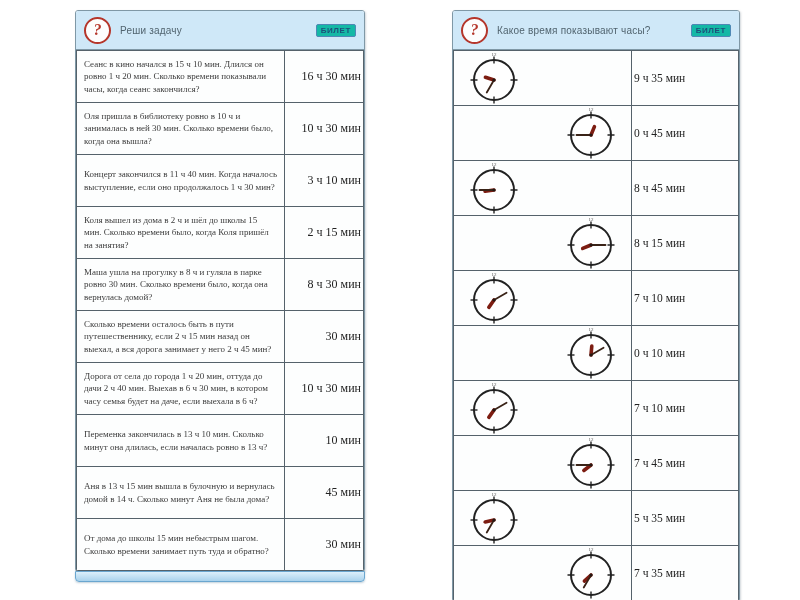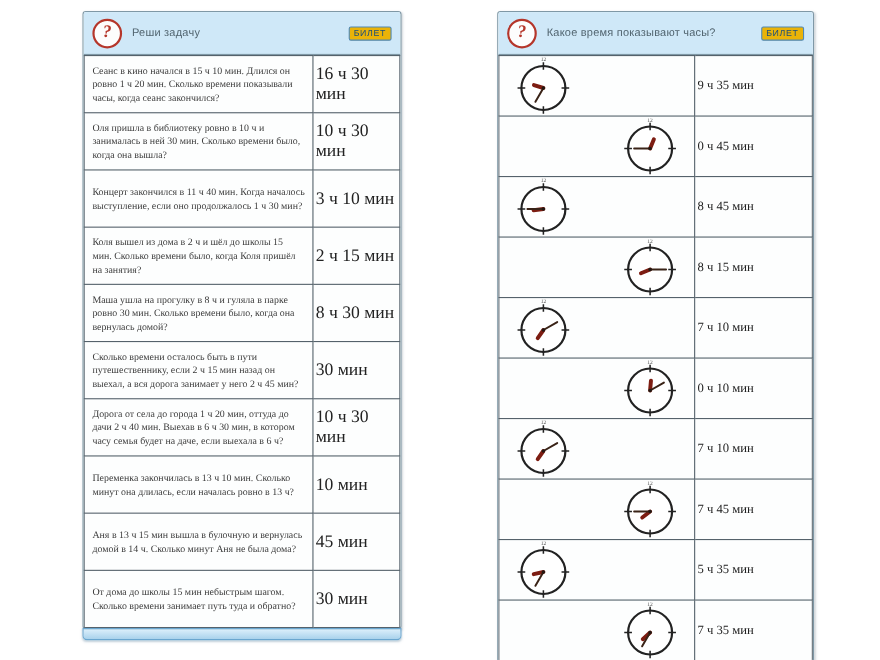--- a/index.html
+++ b/index.html
@@ -22,35 +22,35 @@
     width:23px;height:23px;border-radius:50%;background:#fdfdfd;
     border:2px solid #b5362b;display:flex;align-items:center;justify-content:center;
     font-family:"Liberation Serif",serif;font-style:italic;font-weight:bold;
     font-size:16px;color:#b5362b;flex:0 0 auto;
   }
   .card-title{
     margin-left:9px;font-size:10px;color:#51646f;letter-spacing:.2px;
     font-family:"Liberation Sans",sans-serif;
   }
   .logo-badge{
-    margin-left:auto;background:#eab308;border:1px solid #4f88b5;border-radius:2px;
-    padding:2px 4px 1px 4px;font-size:8px;font-weight:normal;color:#1d4f7a;
+    margin-left:auto;background:#14b8a6;border:1px solid #4f88b5;border-radius:2px;
+    padding:2px 4px 1px 4px;font-size:8px;font-weight:bold;color:#1d4f7a;
     letter-spacing:.6px;line-height:1;
   }
   table{width:100%;border-collapse:collapse;table-layout:fixed;}
   td{border:1px solid #55626b;vertical-align:middle;background:#fdfefe;}
   tr{height:52px;}
   
   #left-card td.question-cell{
     width:auto;padding:3px 7px;font-family:"Liberation Serif",serif;
     font-size:9px;line-height:1.35;color:#3b3b3b;
   }
   #left-card td.answer-cell{
-    width:74px;text-align:left;font-family:"Liberation Serif",serif;
-    font-size:16px;color:#222222;padding:2px;
+    width:74px;text-align:right;font-family:"Liberation Serif",serif;
+    font-size:12px;color:#222222;padding:2px;
   }
   
   #right-card td.clock-cell{width:auto;padding:0 16px;}
   #right-card td.time-cell{
     width:102px;text-align:left;font-family:"Liberation Serif",serif;
     font-size:11.5px;color:#222222;padding:2px;
   }
   .clock-wrap{display:flex;}
   .clock-wrap.align-left{justify-content:flex-start;}
   .clock-wrap.align-right{justify-content:flex-end;}

